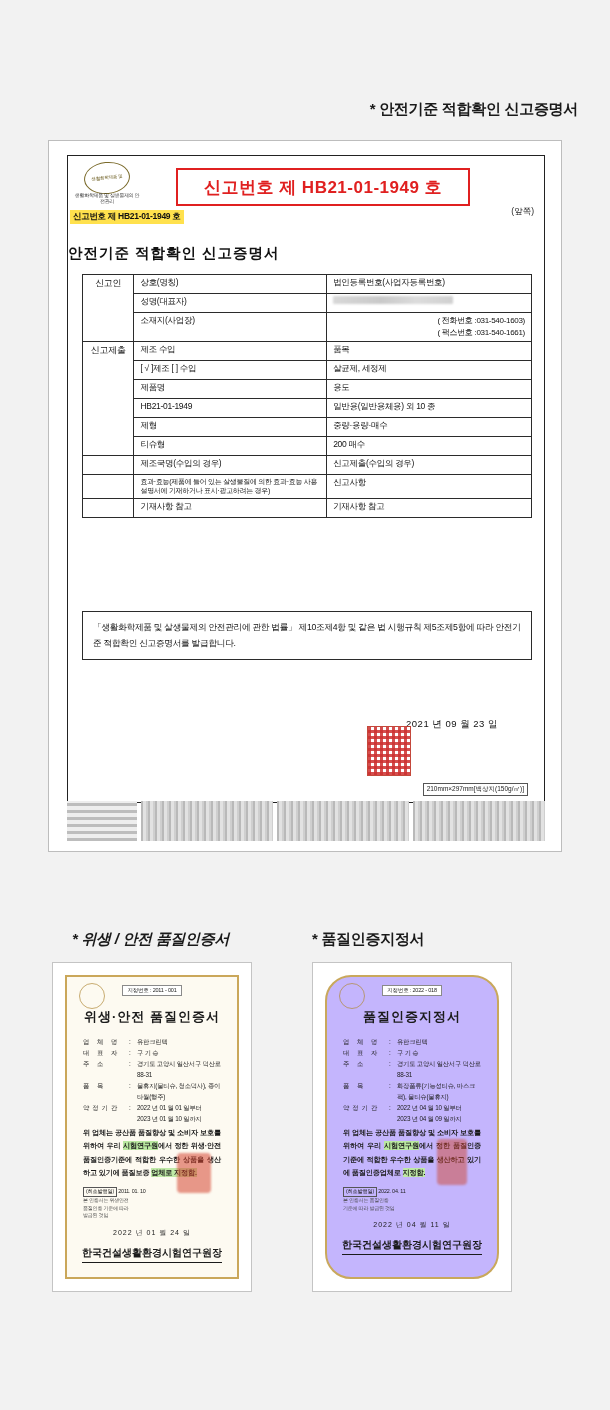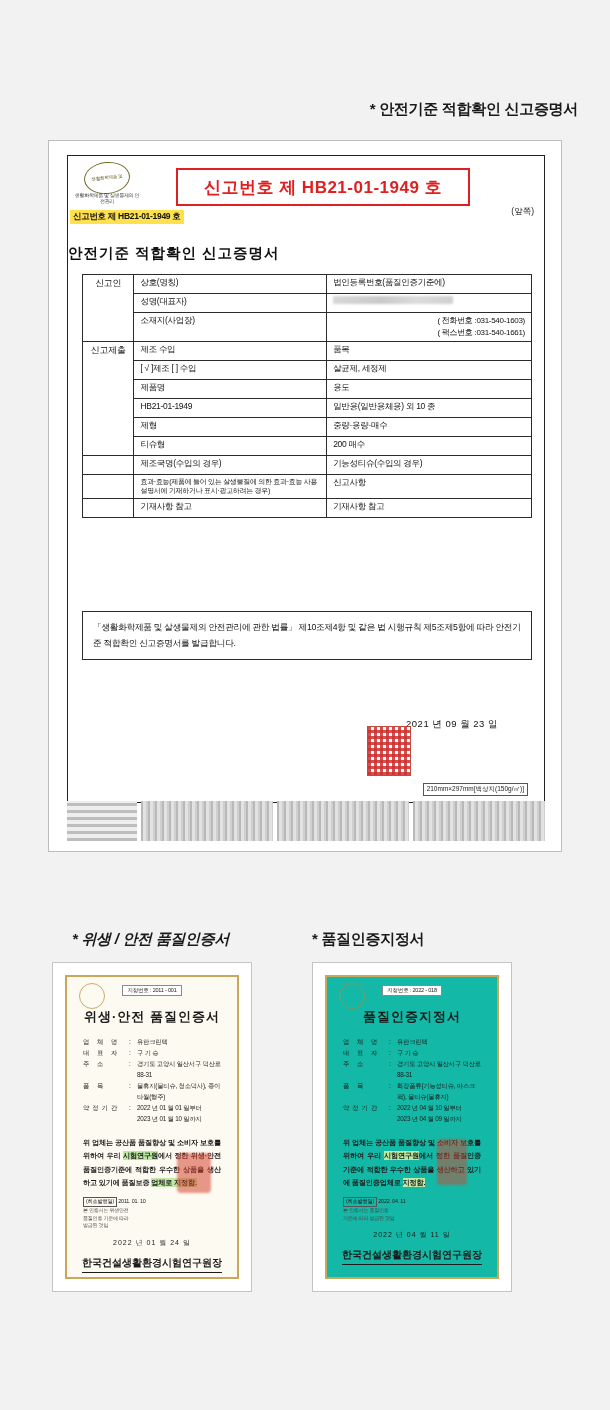--- a/index.html
+++ b/index.html
@@ -279,21 +279,21 @@
     left: 12px; top: 12px; right: 12px; bottom: 12px;
     border: 2px solid #caa75a;
     background: #fdfaf1;
     box-sizing: border-box;
     padding: 8px 10px;
     font-size: 6.5px;
     color: #1b1b1b;
     letter-spacing: -0.2px;
     overflow: hidden;
   }
-  #mini-right .mini-inner { background: #14b8a6; border-color: #c9a85c; }
+  #mini-right .mini-inner { background: #c4b5fd; border-color: #c9a85c; border-radius: 26px; }
 
   .mini-regno {
     font-size: 5.5px;
     border: 1px solid #8a8a8a;
     display: inline-block;
     padding: 1px 4px;
     margin-bottom: 6px;
     background: #fff;
   }
   .mini-title {
@@ -310,21 +310,21 @@
     line-height: 1.75;
   }
   .mini-row .k {
     width: 46px;
     letter-spacing: 3px;
     flex: 0 0 46px;
   }
   .mini-row .c { width: 8px; flex: 0 0 8px; }
   .mini-row .v { flex: 1; }
   .mini-body {
-    margin: 12px 6px 0;
+    margin: 2px 6px 0;
     font-size: 7.2px;
     line-height: 1.85;
     font-weight: bold;
     text-align: justify;
   }
   .hl-green { background: #b9e8a0; }
   .hl-green2 { background: #bfe9a6; }
   .mini-foot {
     margin: 8px 6px 0;
     font-size: 5.4px;
@@ -401,21 +401,21 @@
     <div id="regno-small">신고번호 제 HB21-01-1949 호</div>
     <div id="front-label">(앞쪽)</div>
 
     <div id="cert-heading">안전기준 적합확인 신고증명서</div>
 
     <table class="doc">
       <tbody>
           <tr>
         <td class="side cell-mid" rowspan="3">신고인</td>
         <td class="lbl">상호(명칭)</td>
-        <td class="val">법인등록번호(품질인증기준에)</td>
+        <td class="val">법인등록번호(사업자등록번호)</td>
       </tr>
       <tr>
         <td class="lbl tall">성명(대표자)</td>
         <td class="val tall"><span class="blurred" style="width:120px">&nbsp;</span></td>
       </tr>
       <tr>
         <td class="lbl taller">소재지(사업장)</td>
         <td class="val taller right-note">
           <div>( 전화번호 :031-540-1603)</div>
           <div>( 팩스번호 :031-540-1661)</div>
@@ -444,21 +444,21 @@
         <td class="val">중량·용량·매수</td>
       </tr>
       <tr>
         <td class="lbl cell-center">티슈형</td>
         <td class="val cell-center">200 매수</td>
       </tr>
 
       <tr>
         <td class="side"></td>
         <td class="lbl tall">제조국명(수입의 경우)</td>
-        <td class="val tall">기능성티슈(수입의 경우)</td>
+        <td class="val tall">신고제출(수입의 경우)</td>
       </tr>
       <tr>
         <td class="side"></td>
         <td class="lbl small-note tall">효과·효능(제품에 들어 있는 살생물질에 의한 효과·효능 사용설명서에 기재하거나 표시·광고하려는 경우)</td>
         <td class="val tall">신고사항</td>
       </tr>
       <tr>
         <td class="side"></td>
         <td class="lbl">기재사항 참고</td>
         <td class="val">기재사항 참고</td>

